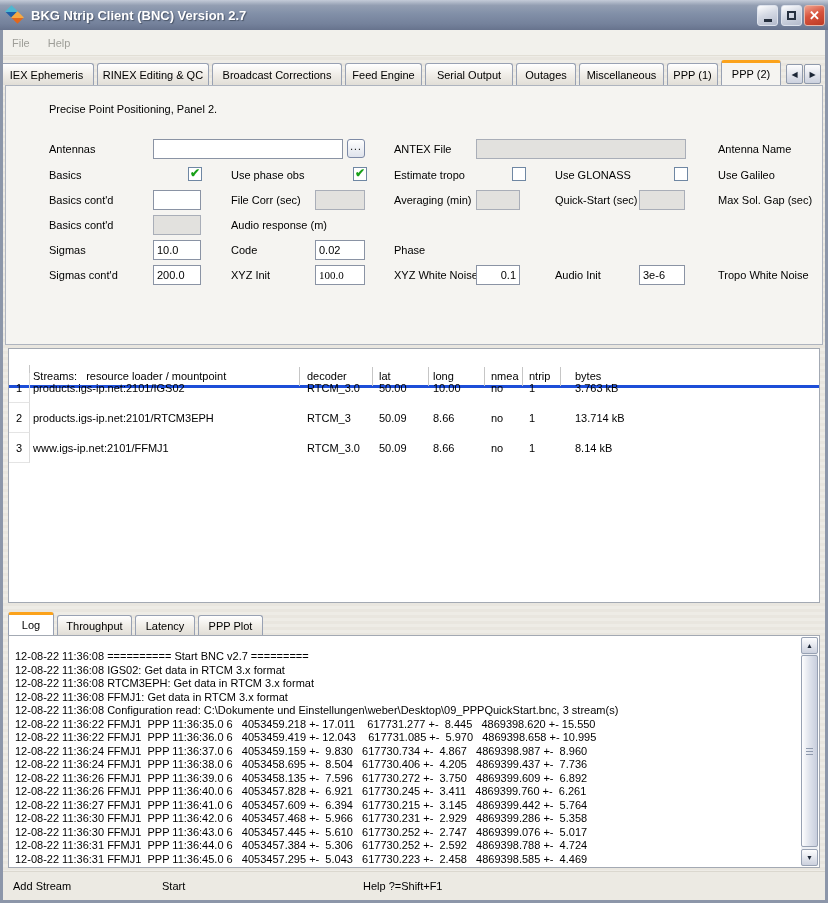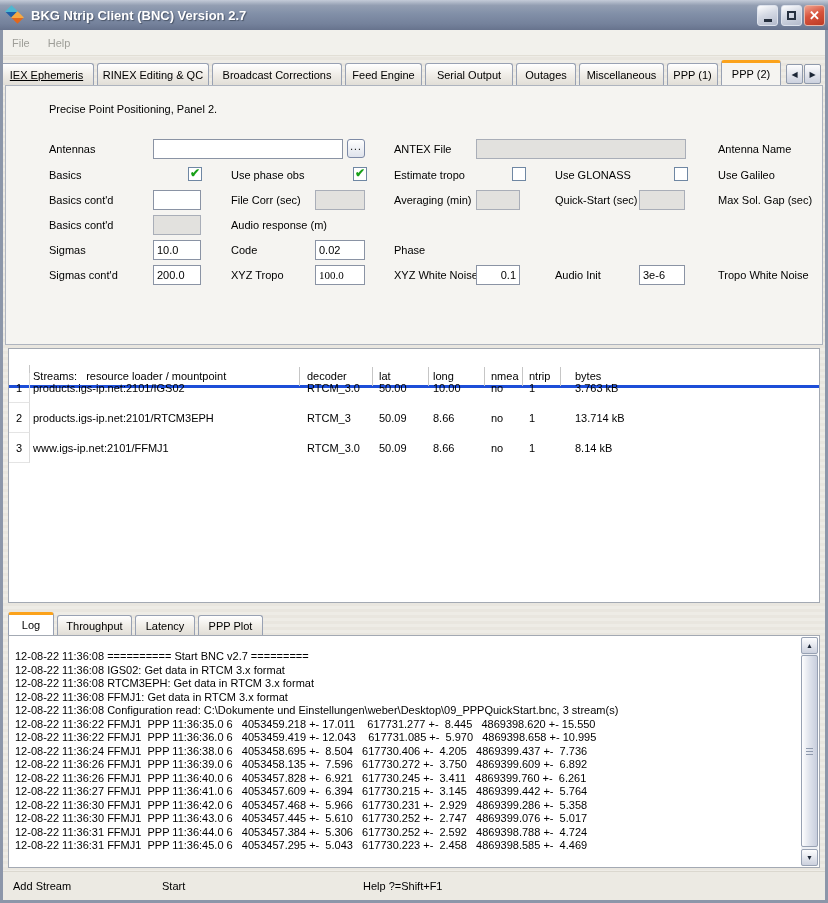--- a/index.html
+++ b/index.html
@@ -26,21 +26,21 @@
   .minbar{width:8px;height:3px;background:#26303f;margin-top:10px;}
   .maxbox{width:9px;height:9px;border:2px solid #26303f;}
   
   .menubar{position:absolute;left:3px;top:30px;width:822px;height:26px;background:#f2f1ec;border-bottom:1px solid #e2dfd6;display:flex;align-items:center;}
   .menuitem{padding:3px 9px;color:#9e9e98;}
   
   .tabbar{position:absolute;left:0;top:60px;width:828px;height:25px;z-index:5;}
   .tab{position:absolute;top:3px;height:22px;border:1px solid #98a1b3;border-bottom:none;border-radius:3px 3px 0 0;
     background:linear-gradient(180deg,#ffffff 0%,#efece6 55%,#e1ded7 100%);
     display:flex;align-items:center;justify-content:center;white-space:nowrap;}
-  .tab.first{border-left:none;border-top-left-radius:0;text-decoration:underline;}
+  .tab.first{border-left:none;border-top-left-radius:0;}
   .tab.selected{top:0;height:25px;background:#f5f4f1;border-top:3px solid #fba21b;}
   .spin{position:absolute;top:64px;width:17px;height:20px;border:1px solid #8f99ab;border-radius:2px;
     background:linear-gradient(180deg,#fdfdfe,#ccd1de);display:flex;align-items:center;justify-content:center;
     font-size:8px;color:#1c2636;}
   
   .pane{position:absolute;left:5px;top:85px;width:818px;height:260px;background:#f5f4f1;border:1px solid #aeb4bf;}
   .lbl{position:absolute;white-space:nowrap;margin-left:20px;}
   .field{position:absolute;height:20px;background:#fff;border:1px solid #8a93a4;
     font-family:"Liberation Sans",sans-serif;font-size:11px;padding:2px 3px;color:#000;}
   .field.off{background:#e2e1de;border-color:#a9aeb8;}
@@ -185,21 +185,21 @@
     <span class="lbl" style="left:205px;top:133px">Audio response (m)</span>
 
     <span class="lbl" style="left:23px;top:158px">Sigmas</span>
     <input class="field" style="left: 147px; top: 154px; width: 48px;" value="10.0">
     <span class="lbl" style="left:205px;top:158px">Code</span>
     <input class="field" style="left: 309px; top: 154px; width: 50px;" value="0.02">
     <span class="lbl" style="left:368px;top:158px">Phase</span>
 
     <span class="lbl" style="left:23px;top:183px">Sigmas cont'd</span>
     <input class="field" style="left: 147px; top: 179px; width: 48px;" value="200.0">
-    <span class="lbl" style="left:205px;top:183px">XYZ Tropo</span>
+    <span class="lbl" style="left:205px;top:183px">XYZ Init</span>
     <input class="field" style="left: 309px; top: 179px; width: 50px; font-family: Liberation Serif, serif;" value="100.0">
     <span class="lbl" style="left:368px;top:183px">XYZ White Noise</span>
     <input class="field" style="left: 470px; top: 179px; width: 44px; text-align: right;" value="0.1">
     <span class="lbl" style="left:529px;top:183px">Audio Init</span>
     <input class="field" style="left: 633px; top: 179px; width: 46px;" value="3e-6">
     <span class="lbl" style="left:692px;top:183px">Tropo White Noise</span>
   </div>
 
   <div class="streams">
     <div class="thead">
@@ -267,20 +267,21 @@
 
   <div class="logpane">
     <div class="logtext">
       <div class="logline">12-08-22 11:36:08 ========== Start BNC v2.7 =========</div>
       <div class="logline">12-08-22 11:36:08 IGS02: Get data in RTCM 3.x format</div>
       <div class="logline">12-08-22 11:36:08 RTCM3EPH: Get data in RTCM 3.x format</div>
       <div class="logline">12-08-22 11:36:08 FFMJ1: Get data in RTCM 3.x format</div>
       <div class="logline">12-08-22 11:36:08 Configuration read: C:\Dokumente und Einstellungen\weber\Desktop\09_PPPQuickStart.bnc, 3 stream(s)</div>
       <div class="logline">12-08-22 11:36:22 FFMJ1  PPP 11:36:35.0 6   4053459.218 +- 17.011    617731.277 +-  8.445   4869398.620 +- 15.550</div>
       <div class="logline">12-08-22 11:36:22 FFMJ1  PPP 11:36:36.0 6   4053459.419 +- 12.043    617731.085 +-  5.970   4869398.658 +- 10.995</div>
+      <div class="logline">12-08-22 11:36:24 FFMJ1  PPP 11:36:37.0 6   4053459.159 +-  9.830   617730.734 +-  4.867   4869398.987 +-  8.960</div>
       <div class="logline">12-08-22 11:36:24 FFMJ1  PPP 11:36:38.0 6   4053458.695 +-  8.504   617730.406 +-  4.205   4869399.437 +-  7.736</div>
       <div class="logline">12-08-22 11:36:26 FFMJ1  PPP 11:36:39.0 6   4053458.135 +-  7.596   617730.272 +-  3.750   4869399.609 +-  6.892</div>
       <div class="logline">12-08-22 11:36:26 FFMJ1  PPP 11:36:40.0 6   4053457.828 +-  6.921   617730.245 +-  3.411   4869399.760 +-  6.261</div>
       <div class="logline">12-08-22 11:36:27 FFMJ1  PPP 11:36:41.0 6   4053457.609 +-  6.394   617730.215 +-  3.145   4869399.442 +-  5.764</div>
       <div class="logline">12-08-22 11:36:30 FFMJ1  PPP 11:36:42.0 6   4053457.468 +-  5.966   617730.231 +-  2.929   4869399.286 +-  5.358</div>
       <div class="logline">12-08-22 11:36:30 FFMJ1  PPP 11:36:43.0 6   4053457.445 +-  5.610   617730.252 +-  2.747   4869399.076 +-  5.017</div>
       <div class="logline">12-08-22 11:36:31 FFMJ1  PPP 11:36:44.0 6   4053457.384 +-  5.306   617730.252 +-  2.592   4869398.788 +-  4.724</div>
       <div class="logline">12-08-22 11:36:31 FFMJ1  PPP 11:36:45.0 6   4053457.295 +-  5.043   617730.223 +-  2.458   4869398.585 +-  4.469</div>
     </div>
     <div class="sbar">

